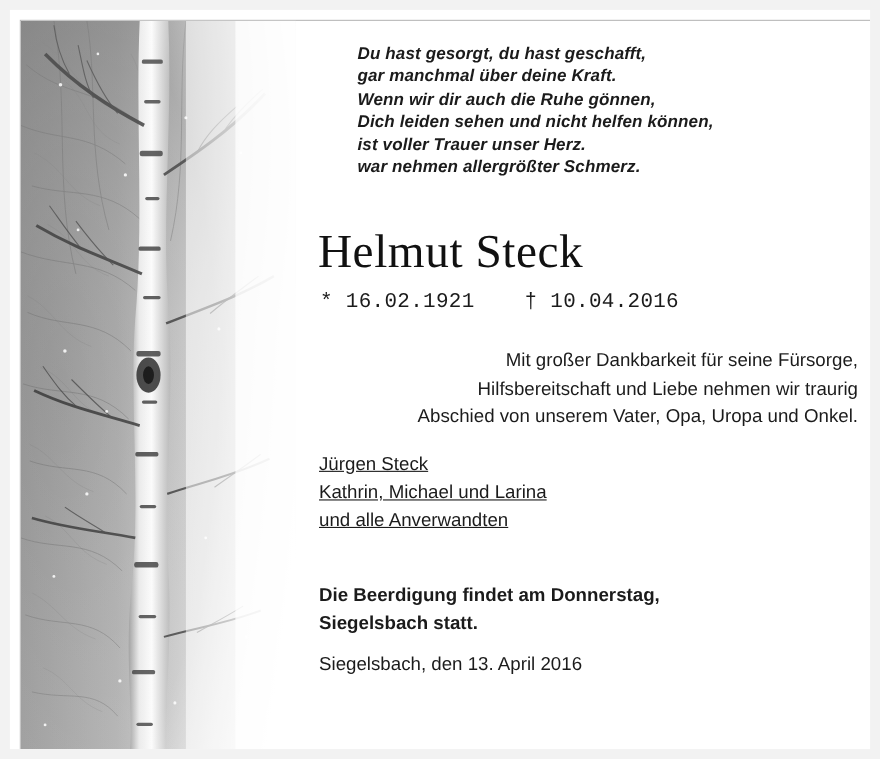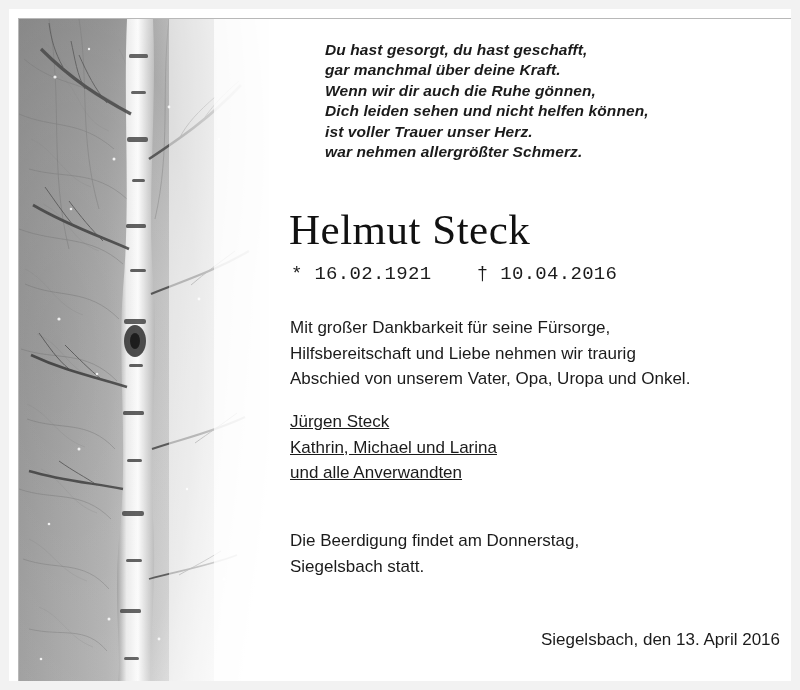--- a/index.html
+++ b/index.html
@@ -95,24 +95,24 @@
 
   .para {
     position: absolute;
     left: 1px;
     width: 490px;
     font-family: "Liberation Sans", sans-serif;
     font-size: 17px;
     line-height: 25.5px;
     color: #1b1b1b;
   }
-  .para-thanks  { top: 306px; }
+  .para-thanks  { top: 306px; text-align: right; }
   .para-family  { top: 400px; text-decoration: underline; }
-  .para-funeral { top: 519px; }
-  .para-place   { top: 618px; text-align: right; }
+  .para-funeral { top: 519px; font-weight: bold; }
+  .para-place   { top: 582px; }
 
   .line { display: block; white-space: pre; }
 </style>
 </head>
 <body>
 
 <div class="obituary">
 
   <div class="inner-frame"></div>
 

